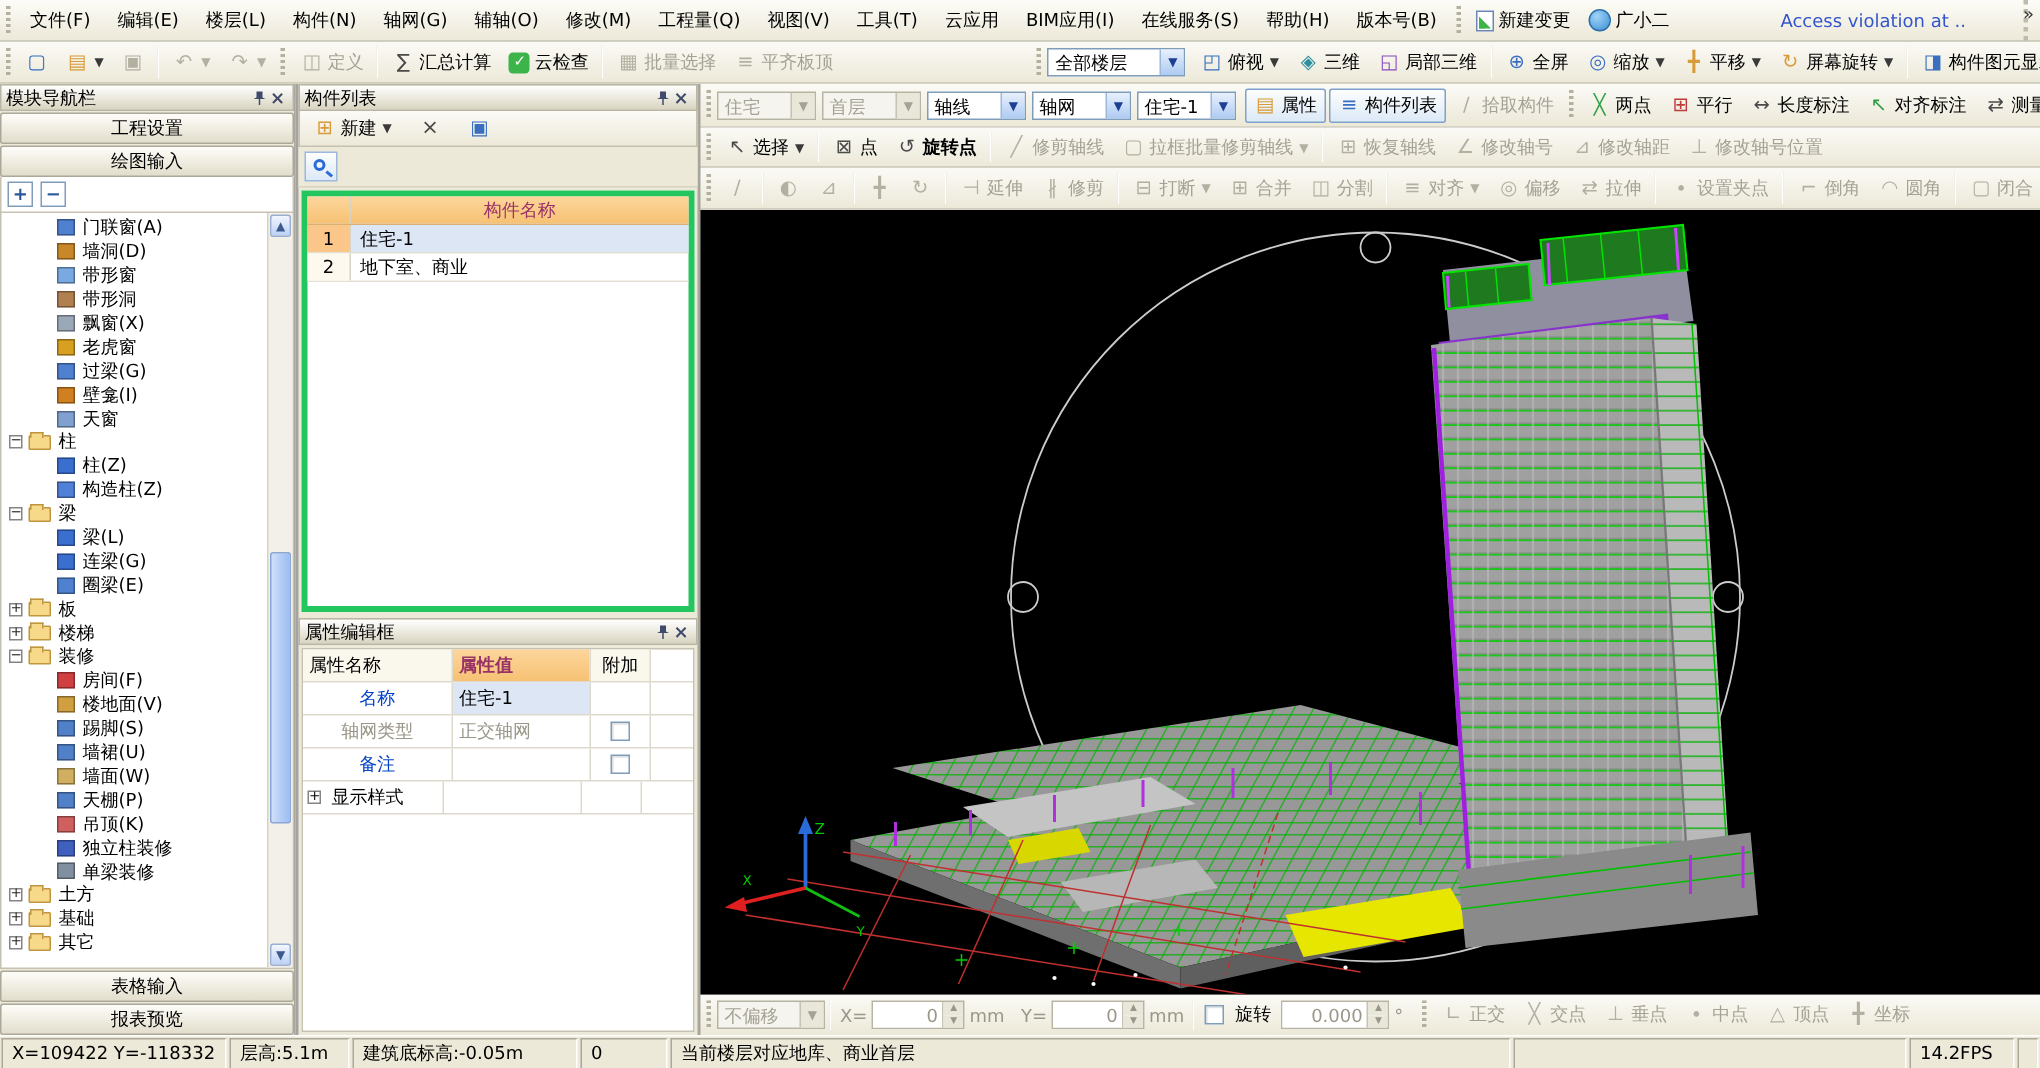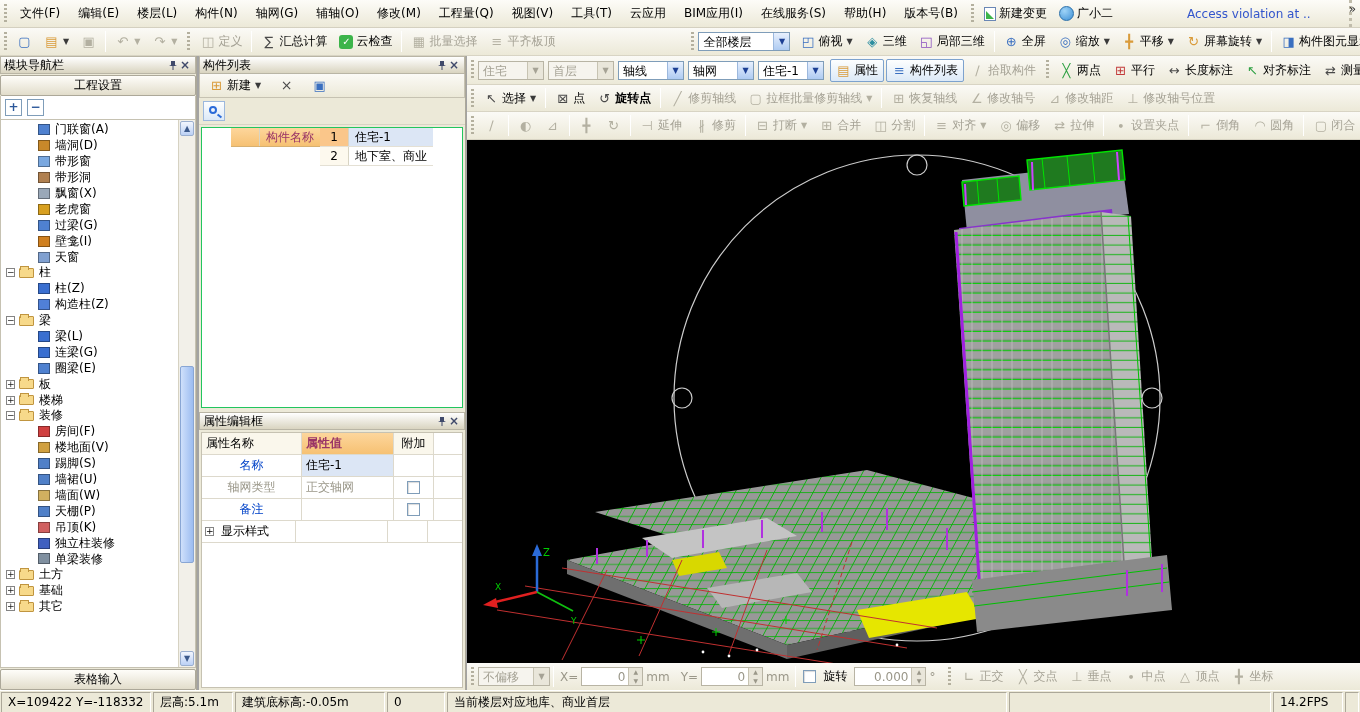--- a/index.html
+++ b/index.html
@@ -64,21 +64,21 @@
   .sb-thumb { position:absolute; left:1px; right:1px; top:45%; height:36%; background:linear-gradient(to right,#cfe0fb,#9cbcf0); border:1px solid #89a6d4; border-radius:2px; }
 
   .midcol { position:absolute; left:199px; top:56px; width:267px; height:634px; background:#ece9d8; border-right:1px solid #aca899; display:flex; flex-direction:column; }
   .clist { height:354px; display:flex; flex-direction:column; }
   .clist-toolbar { display:flex; align-items:center; height:24px; background:linear-gradient(#fbfaf6,#ece9d8); border:1px solid #c6c2b2; border-top:none; padding:0 3px; gap:6px; }
   .search-row { display:flex; align-items:center; background:#ece9d8; padding:3px 2px; border-bottom:1px solid #d8d4c4; }
   .search-input { flex:1; height:20px; border:1px solid #7f9db9; padding:2px 4px; font-family:inherit; font-size:12px; color:#555; }
   .search-btn { width:22px; height:20px; border:1px solid #9cb8dd; background:linear-gradient(#fdfefe,#dce9f7); margin-left:2px; position:relative; }
   .mag { position:absolute; left:5px; top:4px; width:8px; height:8px; border:2px solid #2b6bd8; border-radius:50%; }
   .mag::after { content:""; position:absolute; left:6px; top:7px; width:5px; height:2px; background:#2b6bd8; transform:rotate(40deg); }
-  .ctable { margin:2px; border:1px solid #22c55e; background:#fff; flex:1; display:flex; flex-direction:row;justify-content:center; }
+  .ctable { margin:2px; border:4px solid #22c55e; background:#fff; flex:1; display:flex; flex-direction:column; }
   .chead { display:flex; height:19px; background:linear-gradient(#fdd69c,#f6c173); border-bottom:1px solid #d8b070; }
   .chead .cno { background:transparent; }
   .cno { width:29px; flex:none; border-right:1px solid #d8d4c4; text-align:center; line-height:18px; }
   .cname { flex:1; padding:0 6px; line-height:18px; }
   .chead .cname { text-align:center; color:#993366; }
   .crow { display:flex; height:19px; border-bottom:1px solid #e4e0d4; }
   .crow .cno { background:#fdf9ee; }
   .crow.sel .cno { background:#fac68a; }
   .crow.sel .cname { background:#dce6f5; }
 
@@ -251,20 +251,21 @@
   <div class="sidebar">
     <div class="panel-title">
       <span class="pt-label">模块导航栏</span>
       <svg width="10" height="10">
           <path d="M3 1h4v4l2 1H1l2-1z" fill="#404a6b"></path>
           <line x1="5" y1="6" x2="5" y2="10" stroke="#404a6b"></line>
         </svg>
       <span class="pt-x">×</span>
     </div>
     <div class="side-btn">工程设置</div>
+    <div class="side-btn">绘图输入</div>
     <div class="pm-row">
       <span class="pm-btn">+</span>
       <span class="pm-btn">−</span>
     </div>
     <div class="tree-wrap">
       <div class="tree">
 
           <div class="trow leaf">
             <span class="texp"></span>
             <span class="tico" style="background: rgb(79, 129, 208);"></span>
@@ -451,20 +452,21 @@
             <span class="tlbl">其它</span>
           </div>
         </div>
       <div class="vscroll">
         <div class="sb-btn sb-up">▲</div>
         <div class="sb-thumb"></div>
         <div class="sb-btn sb-dn">▼</div>
       </div>
     </div>
     <div class="side-btn">表格输入</div>
+    <div class="side-btn">报表预览</div>
   </div>
 
   <div class="midcol">
     <div class="clist">
       <div class="panel-title">
         <span class="pt-label">构件列表</span>
         <svg width="10" height="10">
             <path d="M3 1h4v4l2 1H1l2-1z" fill="#404a6b"></path>
             <line x1="5" y1="6" x2="5" y2="10" stroke="#404a6b"></line>
           </svg>

